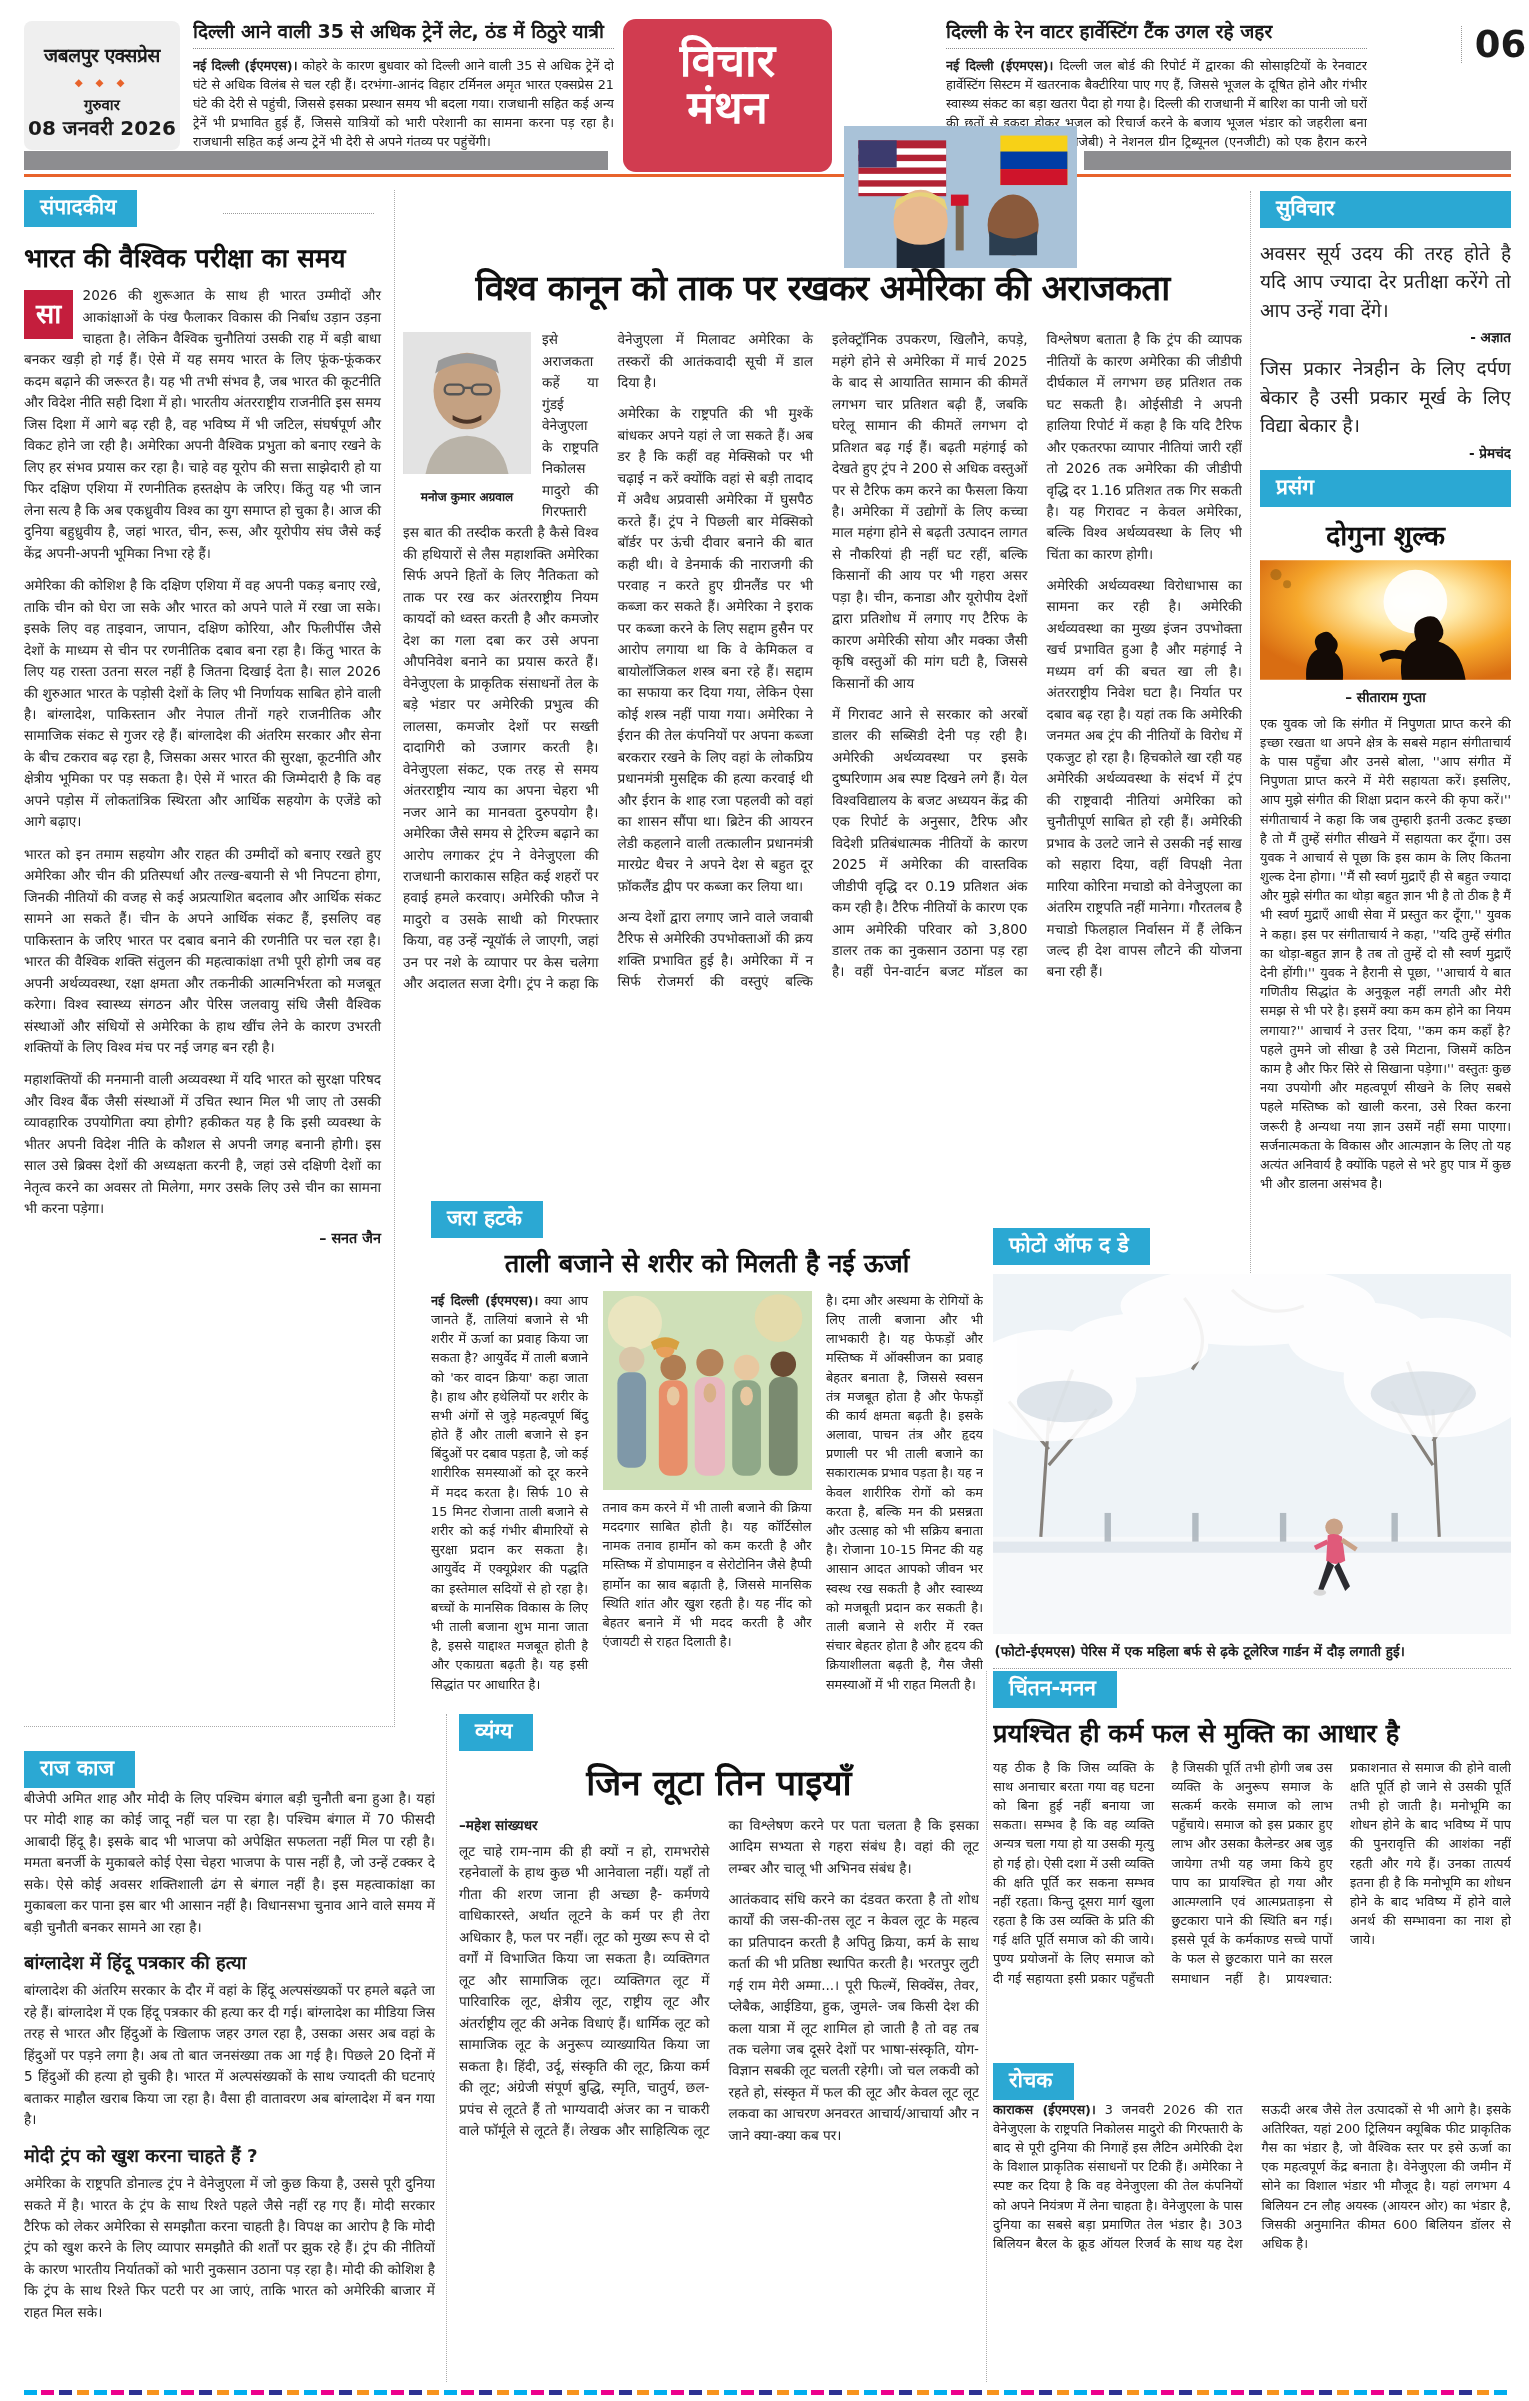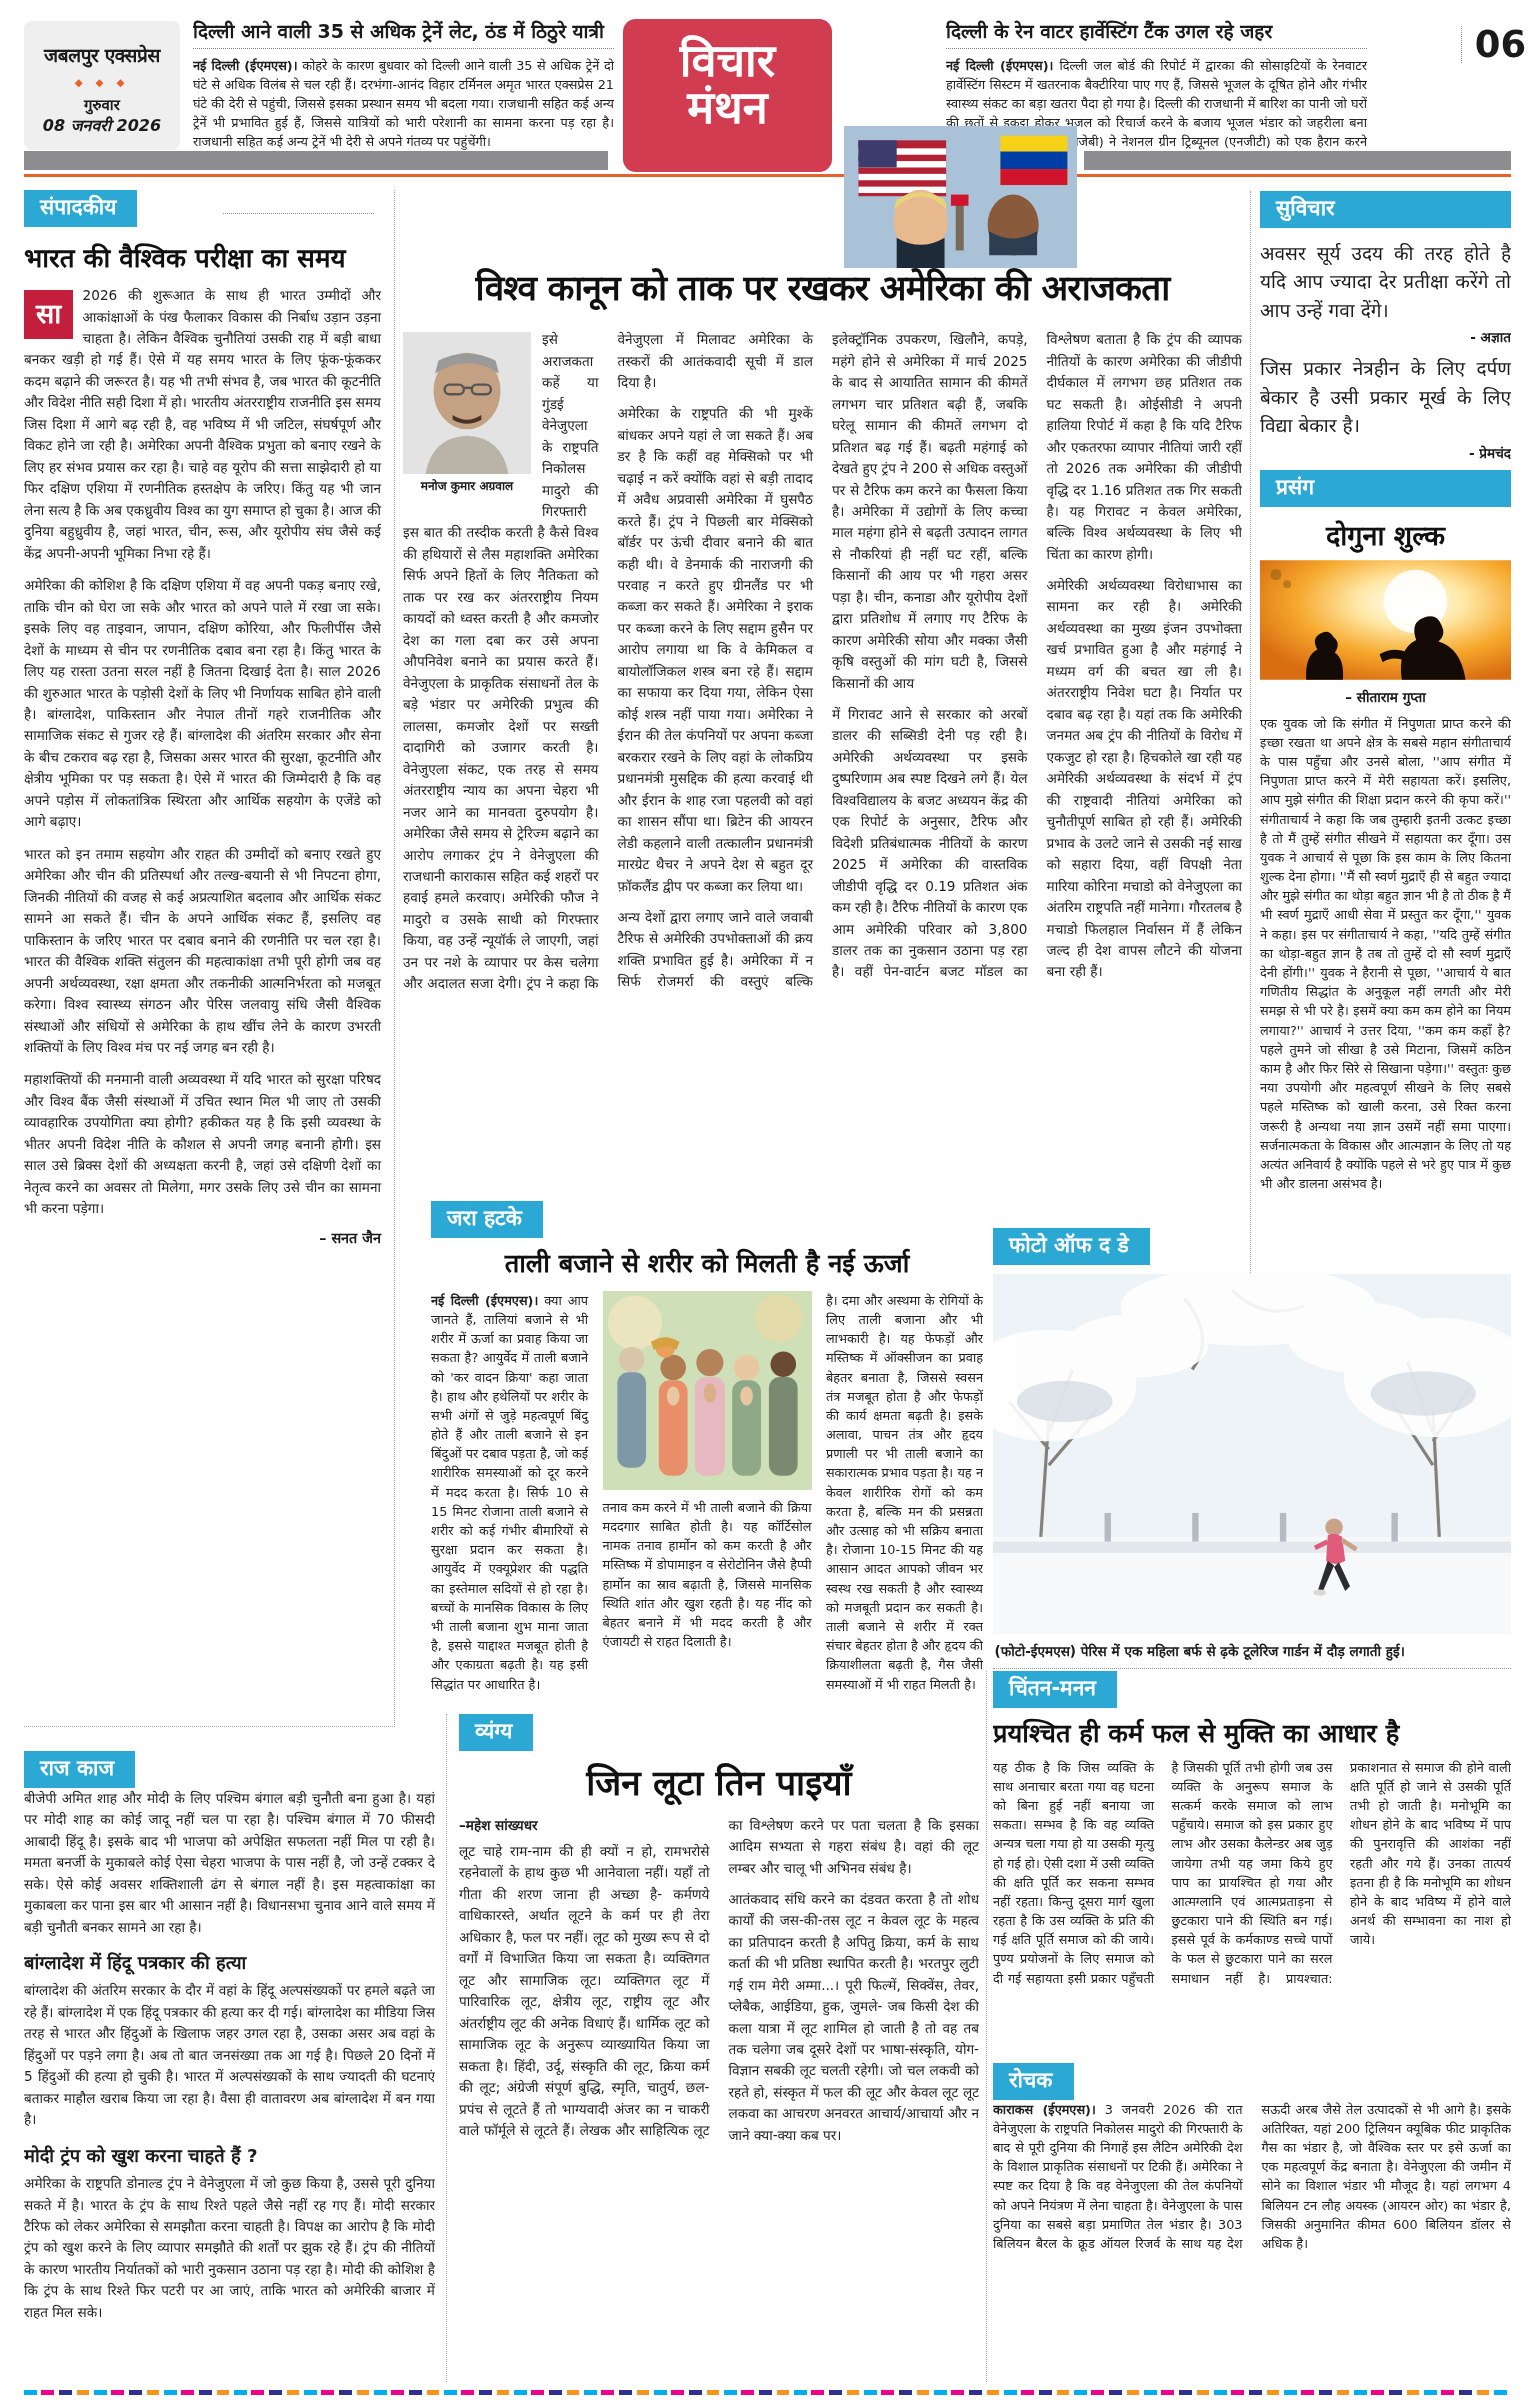--- a/index.html
+++ b/index.html
@@ -16,37 +16,37 @@
   .chip .tri{position:absolute;left:-11px;top:0;bottom:0;width:19px;background:#E8632B;
         transform:skewX(-14deg);z-index:-1;}
   .dot-h{border-bottom:1.6px dotted #9a9a9a;}
   .dot-v{border-left:1.6px dotted #aaaaaa;}
   .graybar{background:#8d8d90;}
   .orangerule{background:#E8632B;}
   .masthead{background:#efefef;border-radius:8px;text-align:center;}
   .masthead .mtitle{font-size:19px;font-weight:700;padding-top:21px;letter-spacing:-0.4px;}
   .masthead .mdiam{color:#E8632B;font-size:10.4px;letter-spacing:4.8px;margin:8px 0 6.4px;}
   .masthead .mday{font-size:15px;font-weight:700;}
-  .masthead .mdate{font-size:16px;font-weight:700;font-style:italic;}
+  .masthead .mdate{font-size:20px;font-weight:700;}
   .nameplate{background:#D13C50;border-radius:12.8px;color:#fff;text-align:center;}
   .nameplate .np1{font-size:45px;font-weight:800;line-height:1.05;padding-top:17.5px;}
   .nameplate .np2{font-size:45px;font-weight:800;line-height:1.05;}
   .tophead{font-size:19px;font-weight:700;border-bottom:1.6px dotted #888;padding-bottom:4.8px;margin:0 0 6.4px;}
   .pageno{font-size:37px;font-weight:800;border-left:1.6px dotted #999;padding-left:12.8px;line-height:1.0;}
   .cols4{column-count:4;column-gap:19px;}
   .cols3{column-count:3;column-gap:17.5px;}
   .cols2{column-count:2;column-gap:19px;}
   .dropcap{float:left;width:49px;height:49px;background:#C41E3D;color:#fff;font-size:27px;font-weight:700;
            display:flex;align-items:center;justify-content:center;margin:4.8px 9.6px 3.2px 0;}
   .byline-r{text-align:right;font-weight:700;font-size:14.4px;}
   .center{text-align:center;}
   figure{margin:0;}
   .authorfig{width:128px;float:left;margin:3.2px 11px 6.4px 0;}
   .authorimg{width:128px;height:142px;background:linear-gradient(180deg,#e9e9e9,#cfcfcf);position:relative;overflow:hidden;}
-  .authorname{font-size:12px;font-weight:700;text-align:center;padding-top:3px;}
+  .authorname{font-size:12px;font-weight:700;text-align:center;padding-top:14px;}
   .quote{font-size:19px;line-height:1.5;}
   .quote-auth{text-align:right;font-weight:700;font-size:13.6px;margin:1.6px 0 8px;}
   .imgbox{position:relative;overflow:hidden;}
   .caption{font-size:13.6px;font-weight:700;border-bottom:1.6px dotted #9a9a9a;padding:6.4px 1.6px 8px;}
   .subhead{font-size:18.3px;font-weight:700;margin:11px 0 6.4px;}
   .cmyk{background:repeating-linear-gradient(90deg,
         #00AEEF 0 12.8px,#ffffff 12.8px 17.5px,#EC008C 17.5px 30px,#ffffff 30px 35px,
         #2E3192 35px 48px,#ffffff 48px 53px,#F7941D 53px 65px,#ffffff 65px 70px);}
   svg{display:block;}
 </style>

